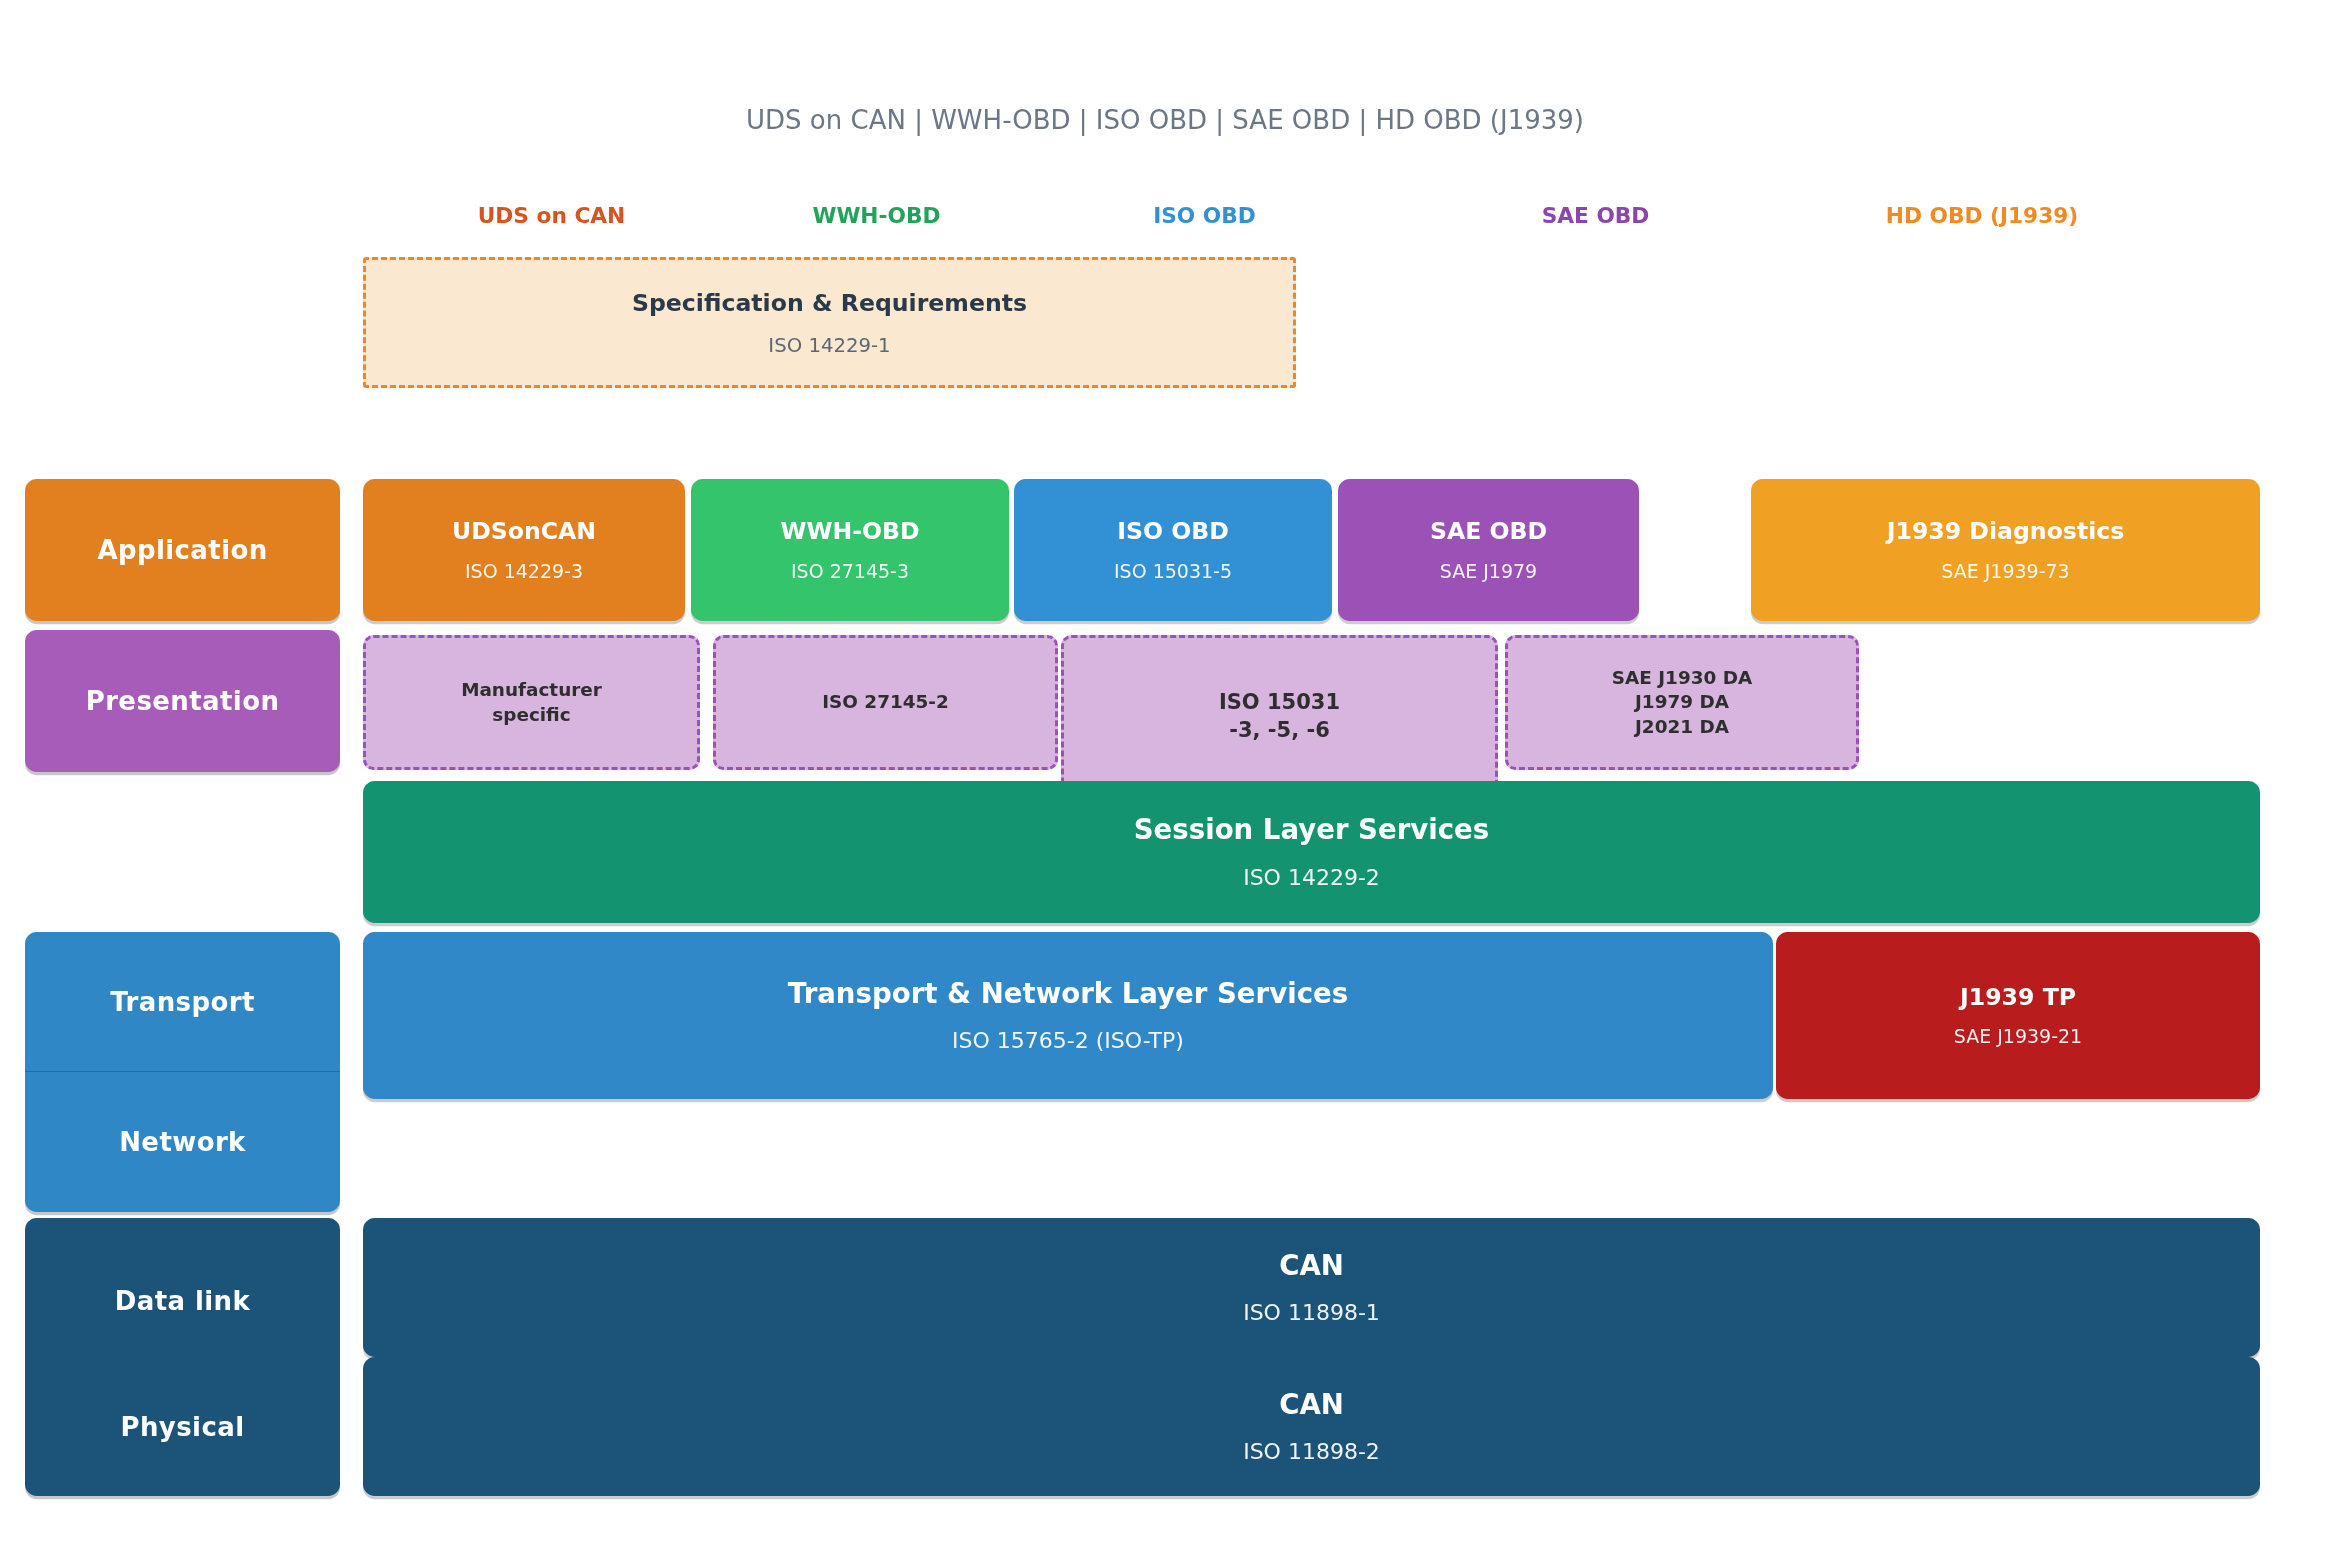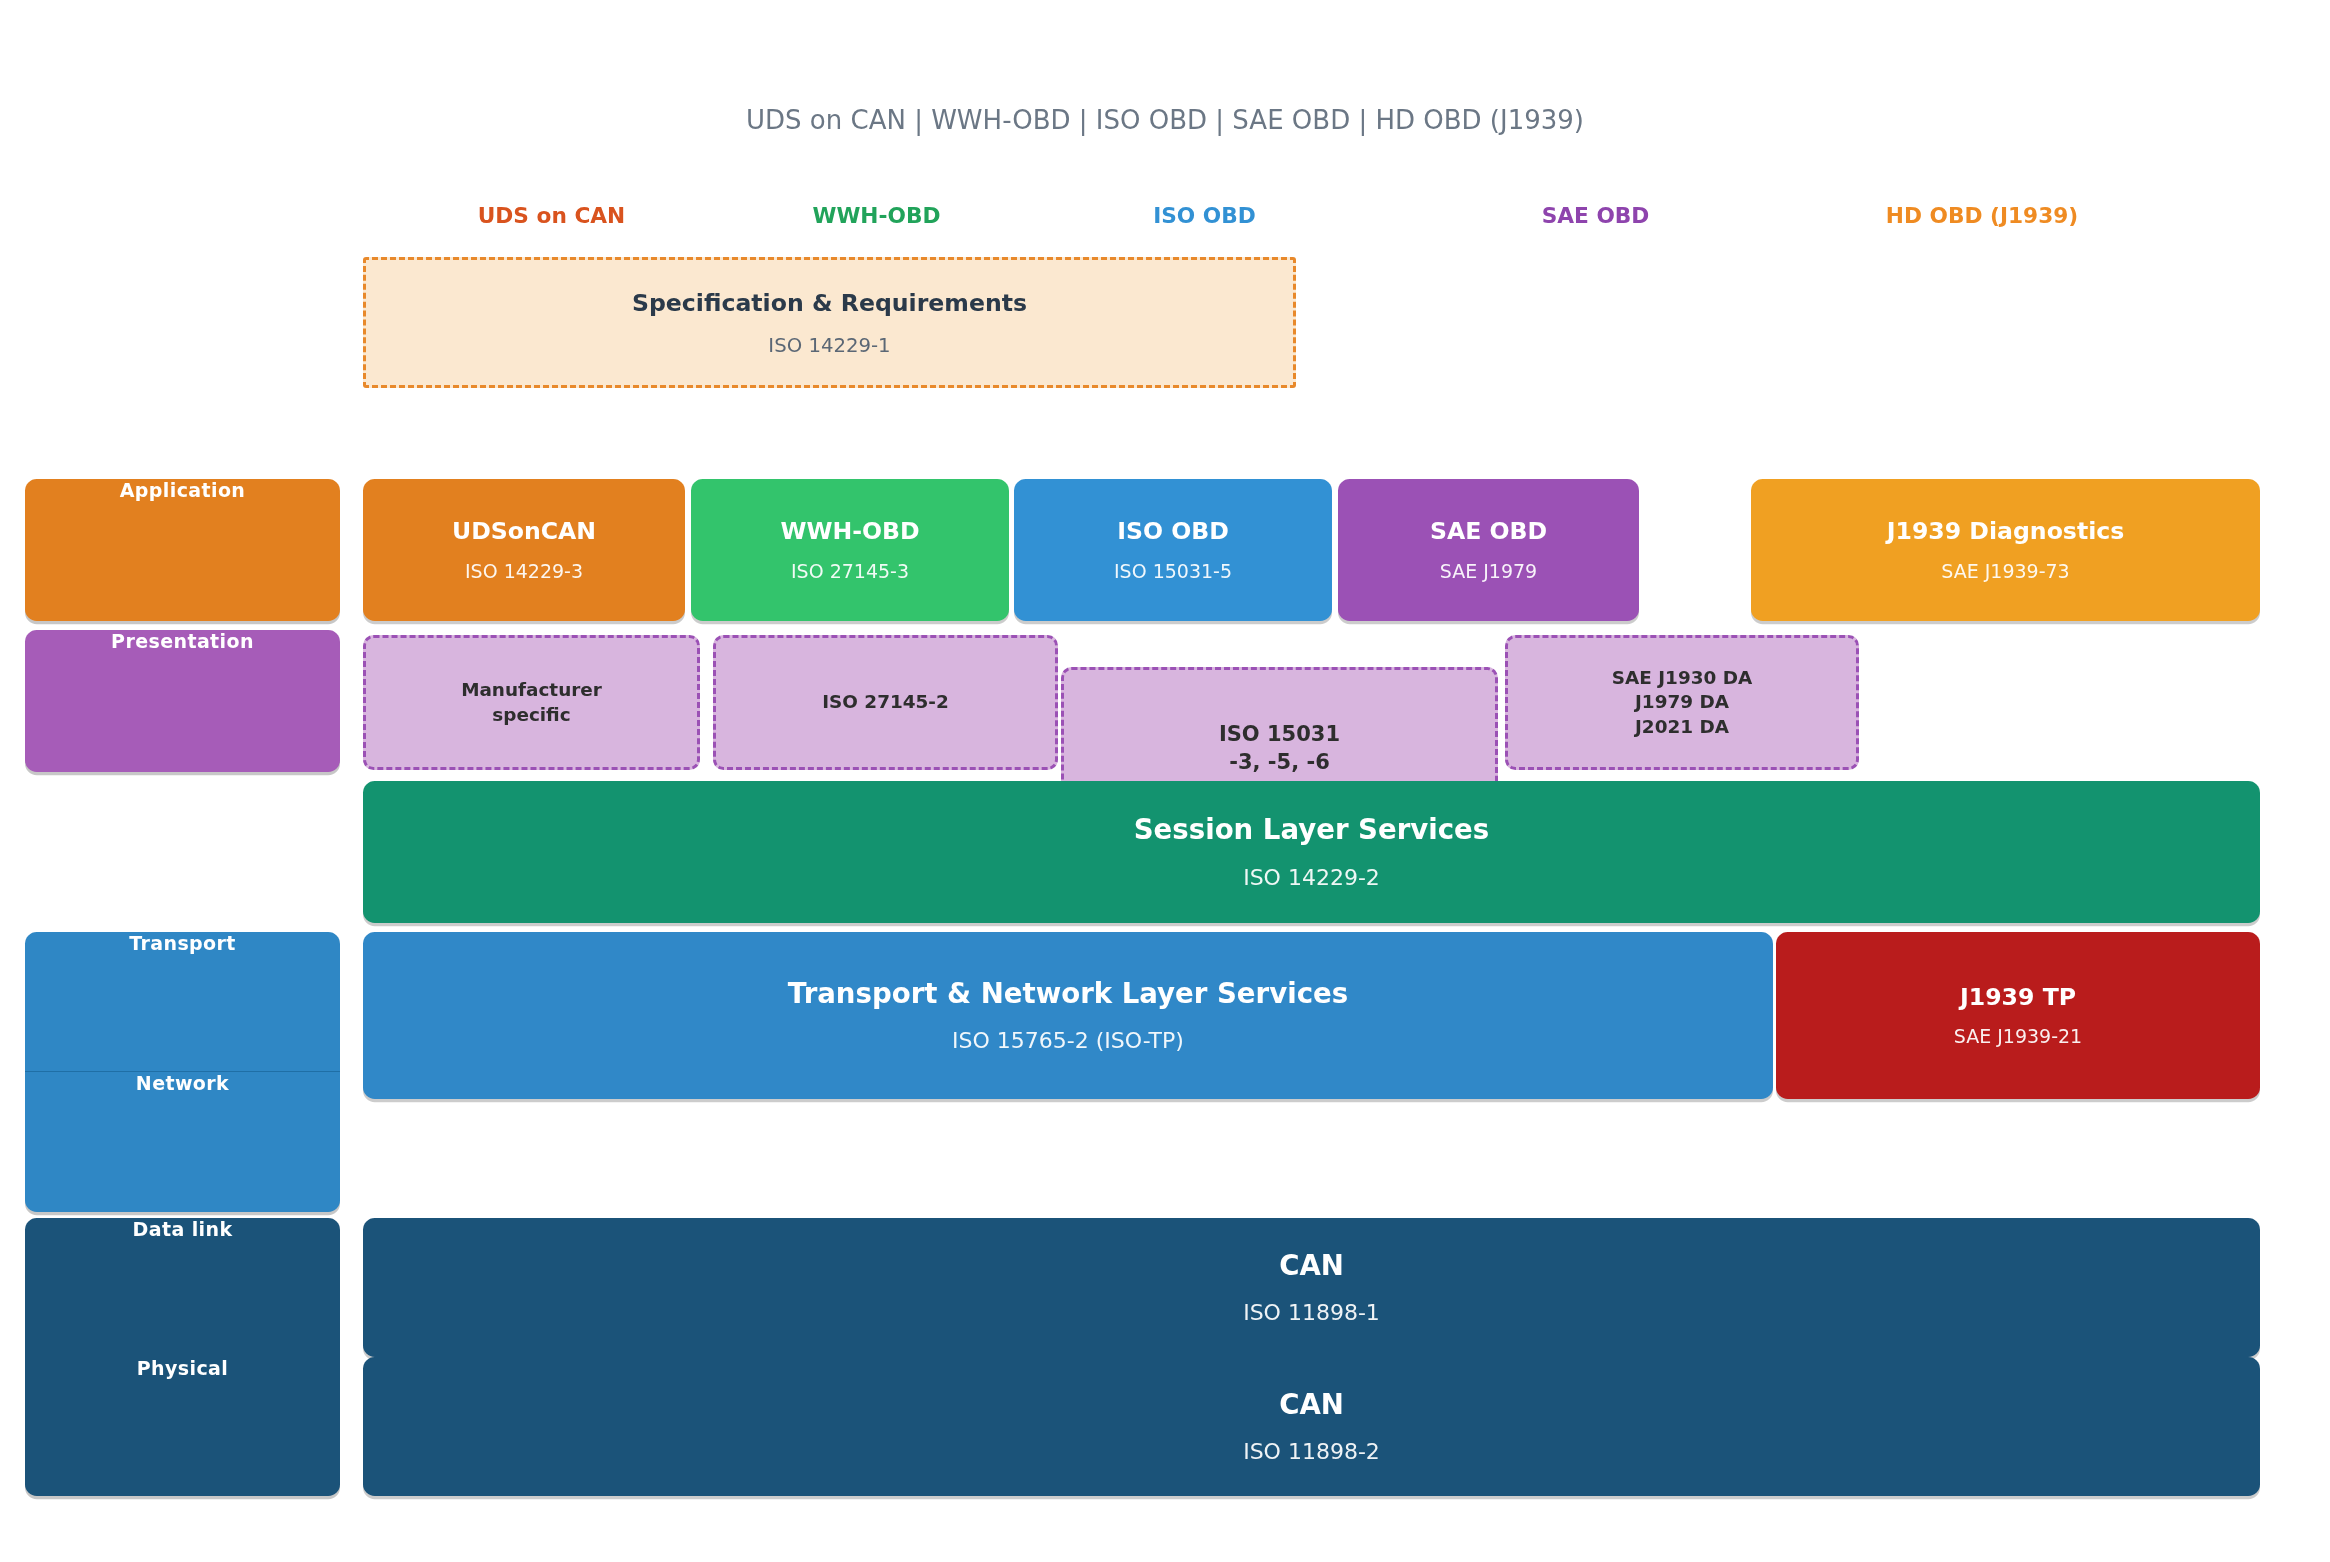--- a/index.html
+++ b/index.html
@@ -41,22 +41,22 @@
     display: flex; flex-direction: column;
     align-items: center; justify-content: center;
   }
   #specbox .t1 { font-size: 23.6px; font-weight: bold; color: #2b3a4a; }
   #specbox .t2 { font-size: 19.7px; color: #5b6775; margin-top: 17px; }
 
   
   .osi {
     position: absolute; left: 25px; width: 315px;
     border-radius: 11.8px;
-    display: flex; justify-content: center;
-    color: #ffffff; font-size: 19px; font-weight: bold;
+    display: flex; align-items: center; justify-content: center;
+    color: #ffffff; font-size: 26px; font-weight: bold;
     letter-spacing: 0.4px;
     box-shadow: 0 3.3px 0 rgba(0,0,0,0.22);
   }
   .osi.flat-bottom { border-bottom-left-radius: 0; border-bottom-right-radius: 0; box-shadow: none; }
   .osi.flat-top    { border-top-left-radius: 0; border-top-right-radius: 0; }
 
   
   .cbox {
     position: absolute;
     border-radius: 11.8px;
@@ -141,21 +141,21 @@
     <span class="bs">SAE J1939-73</span>
   </div>
 
   <div class="pbox" style="left:363px; top:635px; width:337px; height:135px;">
     <span style="white-space:pre-line;">Manufacturer
 specific</span>
   </div>
   <div class="pbox" style="left:713px; top:635px; width:345px; height:135px;">
     <span style="white-space:pre-line;">ISO 27145-2</span>
   </div>
-  <div class="pbox" style="left:1061px; top:635px; width:437px; height:163px;margin-top:32px;">
+  <div class="pbox" style="left:1061px; top:635px; width:437px; height:163px;">
     <span style="white-space:pre-line; font-size:21px;">ISO 15031
 -3, -5, -6</span>
   </div>
   <div class="pbox" style="left:1505px; top:635px; width:354px; height:135px;">
     <span style="white-space:pre-line;">SAE J1930 DA
 J1979 DA
 J2021 DA</span>
   </div>
 
   <div class="cbox big" style="left:363px; top:781px; width:1897px; height:142px; background:#13936f;">

